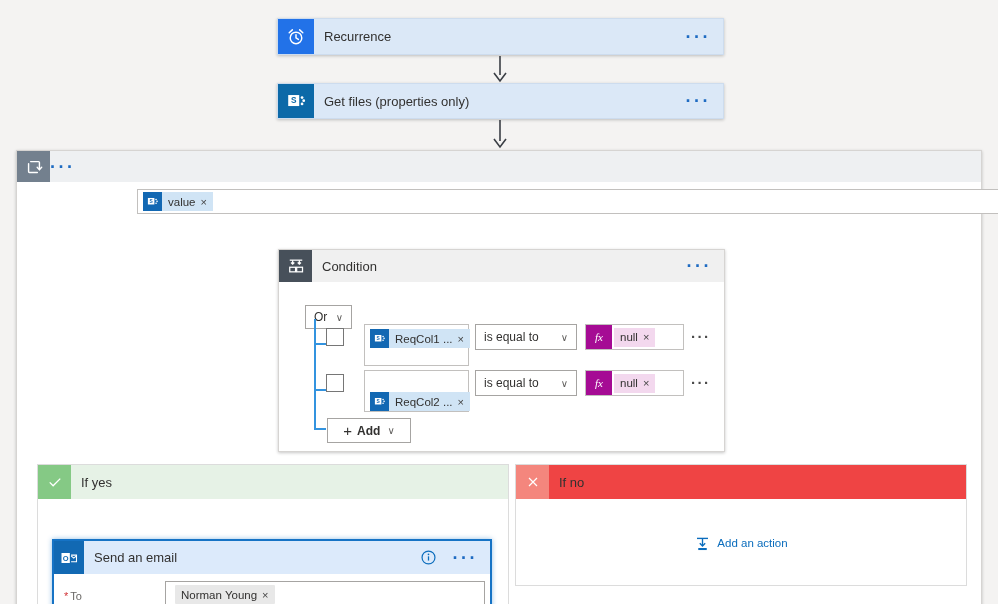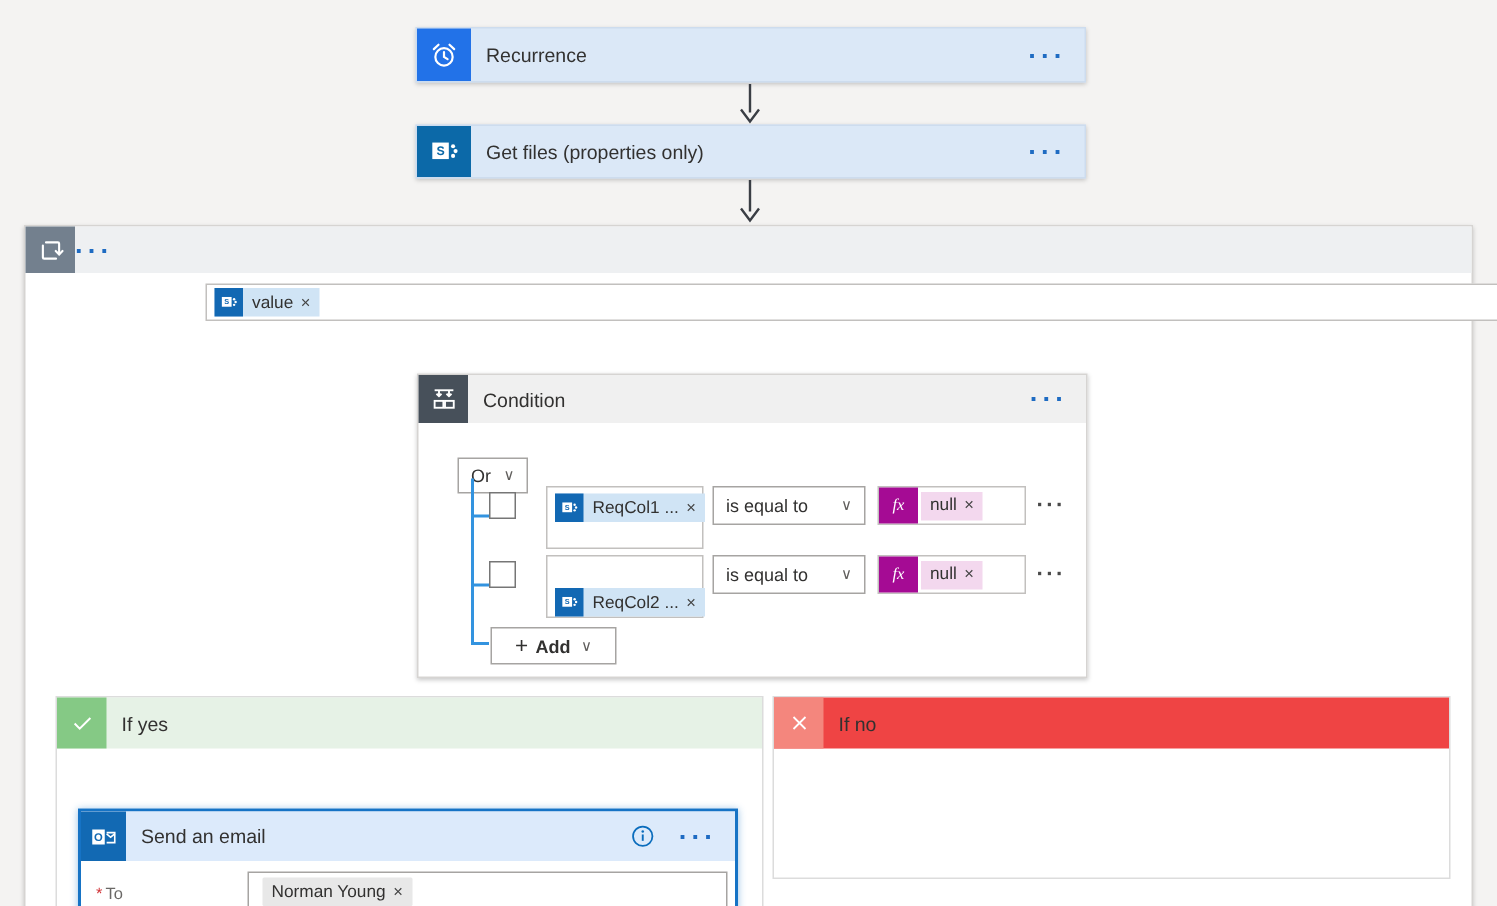--- a/index.html
+++ b/index.html
@@ -242,16 +242,27 @@
 
     <div class="card panel" style="left:498px;top:313px;width:452px;height:122px;border-color:#dcdcdc;">
       <div class="panel-header" style="background:#ef4444;height:34px;">
         <div class="tile" style="width:33px;height:34px;background:#f4867d;">
           <svg width="16" height="16" viewBox="0 0 24 24" fill="none" stroke="#fff" stroke-width="1.8">
             <path d="M6 6l12 12M18 6L6 18"></path>
           </svg>
         </div>
         <span class="card-title">If no</span>
       </div>
+      <div style="position:absolute;left:0;top:34px;width:100%;height:88px;display:flex;align-items:center;justify-content:center;">
+        <span class="link">
+          <svg width="17" height="17" viewBox="0 0 20 20" fill="none" stroke="#0b6dbd" stroke-width="1.6">
+            <path d="M3.5 4h13"></path>
+            <path d="M10 4v8.5"></path>
+            <path d="M6.8 9.8l3.2 3.2 3.2-3.2"></path>
+            <path d="M5 16.5h10" stroke-width="2.4"></path>
+          </svg>
+          <span>Add an action</span>
+        </span>
+      </div>
     </div>
 
   </div>
 </div>
 
 </body></html>

